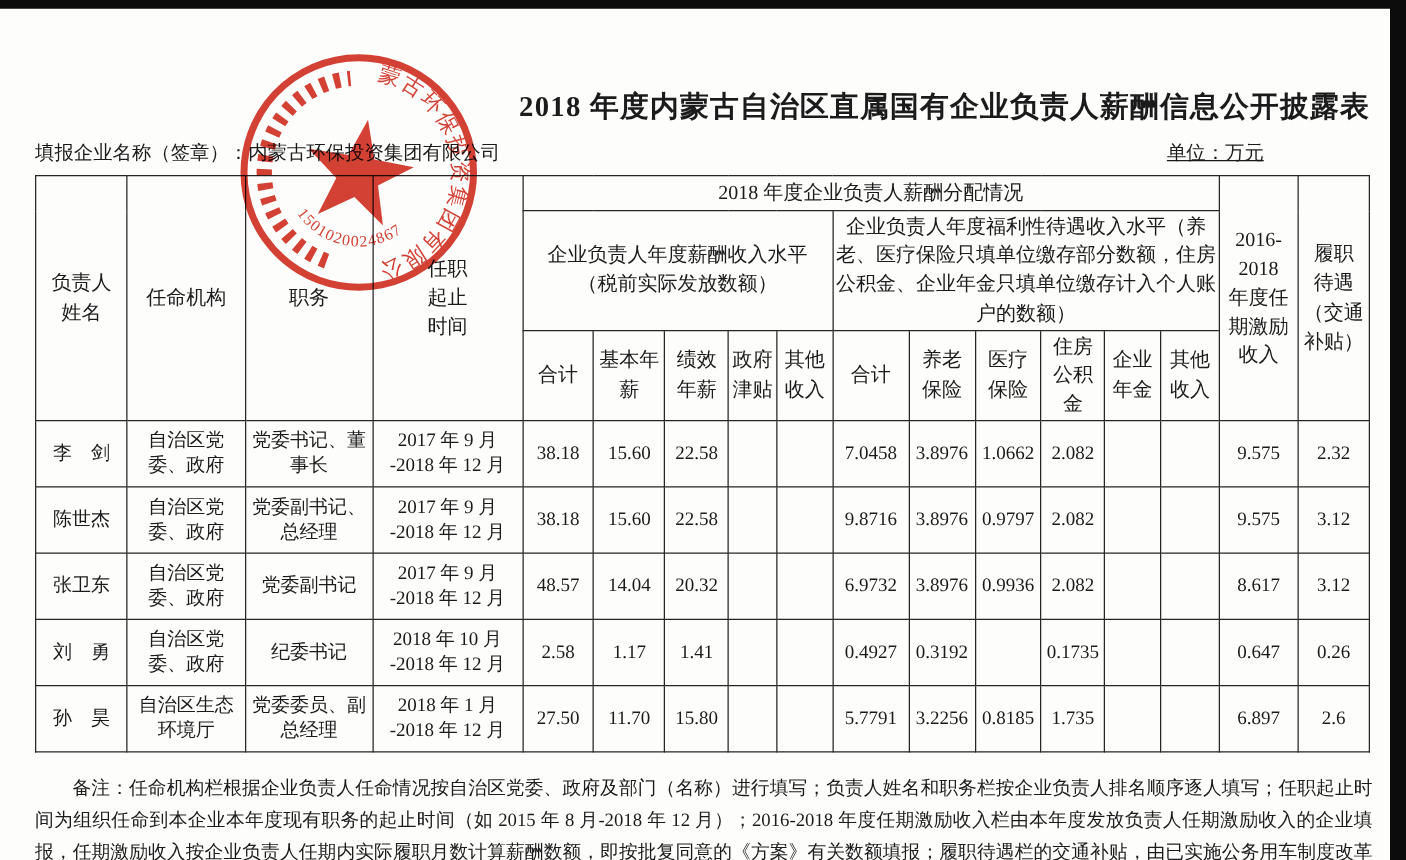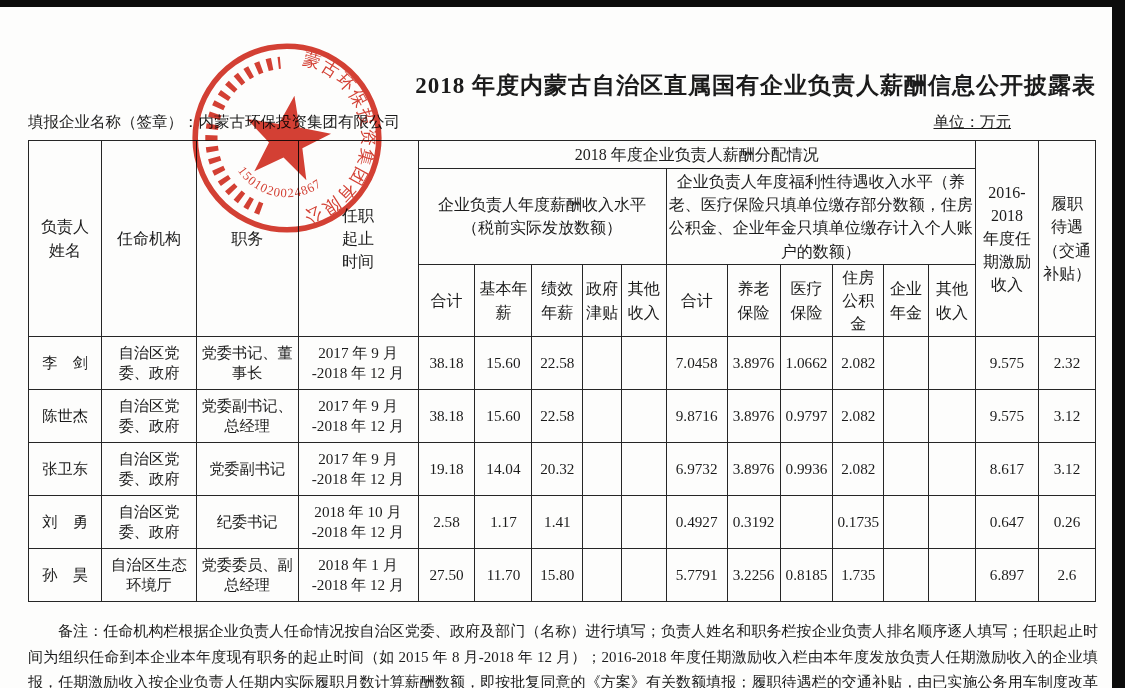--- a/index.html
+++ b/index.html
@@ -165,21 +165,21 @@
       <td class="c-num"></td>
       <td class="c-num">9.575</td>
       <td class="c-num">3.12</td>
     </tr>
     <tr>
       <td>张卫东</td>
       <td>自治区党委、政府</td>
       <td>党委副书记</td>
       <td class="pre">2017 年 9 月
 -2018 年 12 月</td>
-      <td class="c-num">19.18</td>
+      <td class="c-num">48.57</td>
       <td class="c-num">14.04</td>
       <td class="c-num">20.32</td>
       <td class="c-num"></td>
       <td class="c-num"></td>
       <td class="c-num">6.9732</td>
       <td class="c-num">3.8976</td>
       <td class="c-num">0.9936</td>
       <td class="c-num">2.082</td>
       <td class="c-num"></td>
       <td class="c-num"></td>

